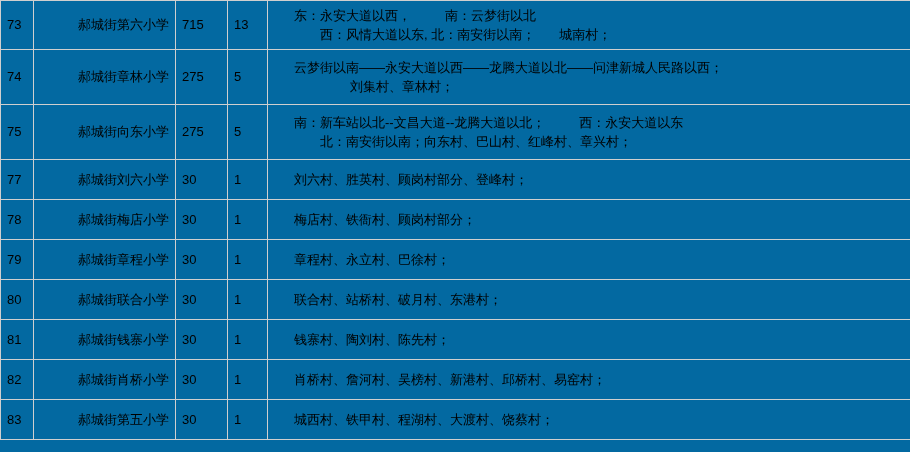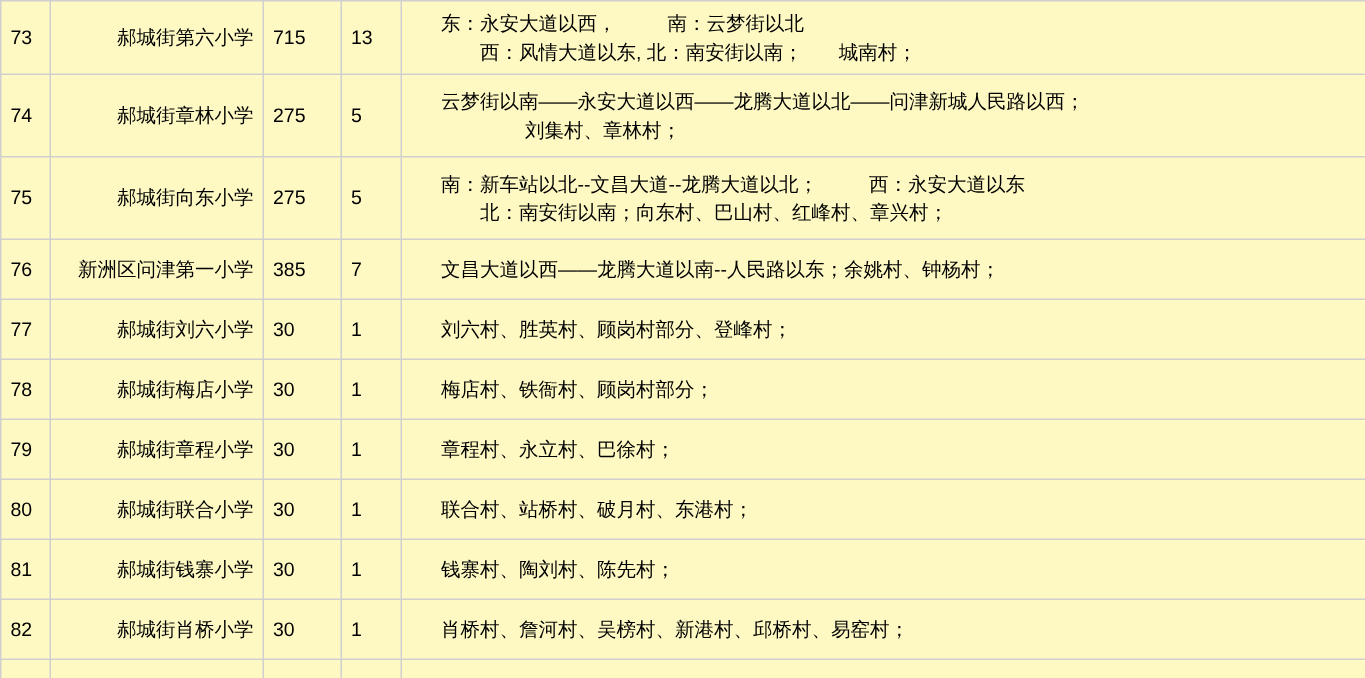--- a/index.html
+++ b/index.html
@@ -10,21 +10,21 @@
   body {
     font-family: "Liberation Sans", sans-serif;
     color: #000000;
     font-size: 13px;
   }
   #page {
     position: relative;
     width: 910px;
     height: 452px;
     overflow: hidden;
-    background: #fef9c3;
+    background: #0369a1;
   }
   table.school-table {
     border-collapse: collapse;
     width: 910px;
     table-layout: fixed;
   }
   table.school-table td {
     border: 1px solid #cfcfcf;
     padding: 4px 6px;
     vertical-align: middle;
@@ -103,29 +103,20 @@
           <td class="cell-no">75</td>
           <td class="cell-name">郝城街向东小学</td>
           <td class="cell-num">275</td>
           <td class="cell-num">5</td>
           <td class="cell-range">
             <span class="line"><span>南：新车站以北--文昌大道--龙腾大道以北；</span><span class="gap-wide"></span><span>西：永安大道以东</span></span>
             <span class="line indent-1"><span>北：南安街以南；向东村、巴山村、红峰村、章兴村；</span></span>
           </td>
         </tr>
         <tr class="row-reg">
-          <td class="cell-no">76</td>
-          <td class="cell-name">新洲区问津第一小学</td>
-          <td class="cell-num">385</td>
-          <td class="cell-num">7</td>
-          <td class="cell-range">
-            <span class="line"><span>文昌大道以西——龙腾大道以南--人民路以东；余姚村、钟杨村；</span></span>
-          </td>
-        </tr>
-        <tr class="row-reg">
           <td class="cell-no">77</td>
           <td class="cell-name">郝城街刘六小学</td>
           <td class="cell-num">30</td>
           <td class="cell-num">1</td>
           <td class="cell-range">
             <span class="line"><span>刘六村、胜英村、顾岗村部分、登峰村；</span></span>
           </td>
         </tr>
         <tr class="row-reg">
           <td class="cell-no">78</td>

